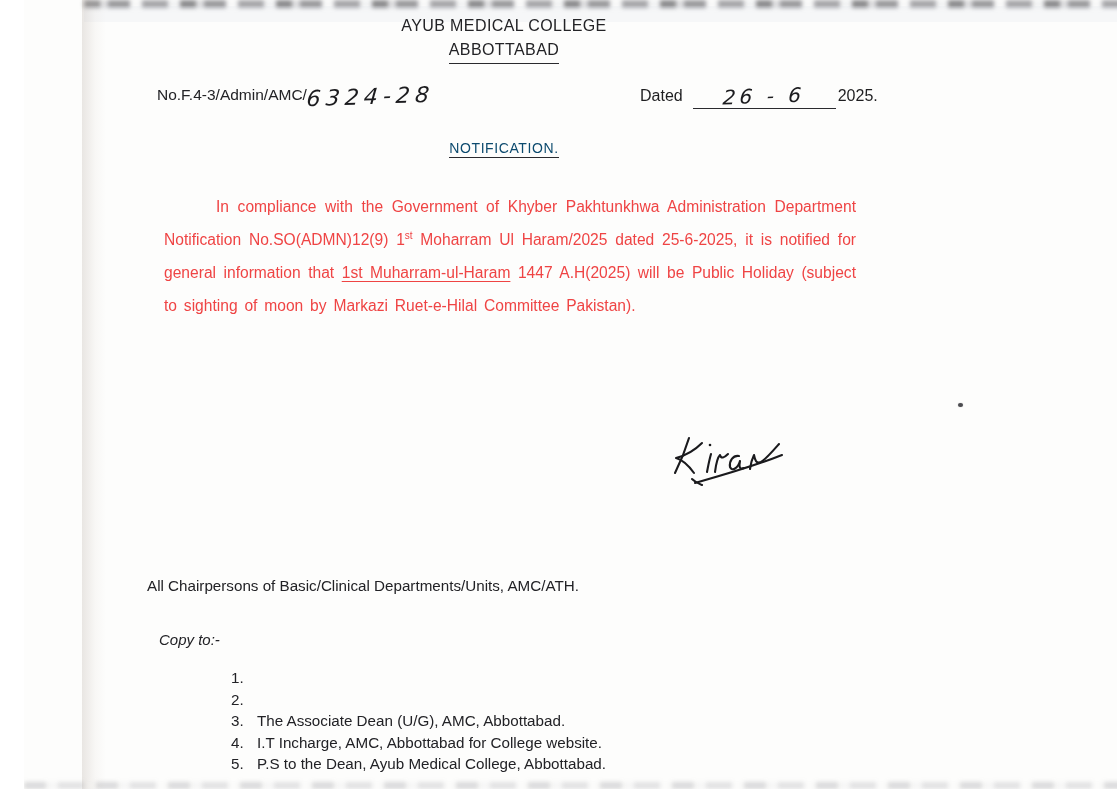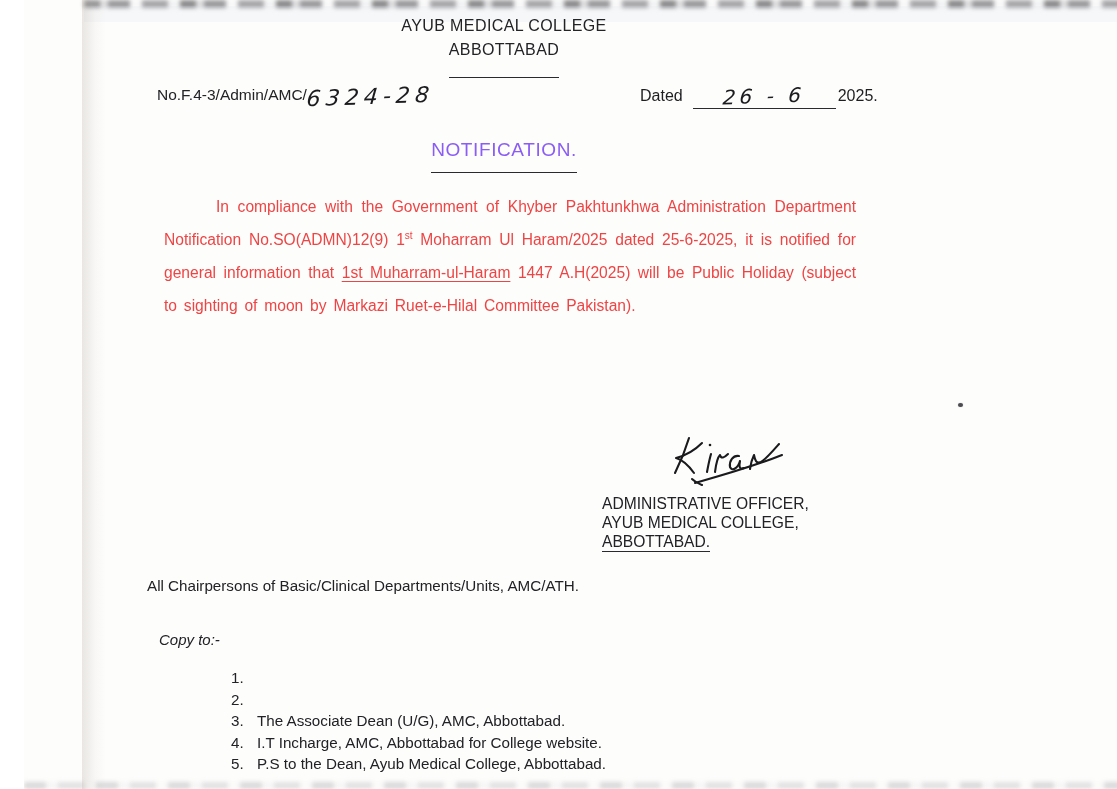--- a/index.html
+++ b/index.html
@@ -45,21 +45,21 @@
     box-shadow: 0 0 1px rgba(80,80,85,0.6);
   }
   
   .letterhead {
     position: absolute; top: 14px; left: 130px; width: 700px;
     text-align: center; line-height: 24px;
     font-size: 16px; letter-spacing: 0.4px; color: #232326;
   }
   .letterhead .line1 { display: inline-block; }
   .letterhead .line2 {
-    display: inline-block; border-bottom: 1.6px solid #2a2a2e; padding-bottom: 15px;
+    display: inline-block; border-bottom: 1.6px solid #2a2a2e; padding-bottom: 1px;
   }
   
   .ref-row { position: absolute; top: 78px; left: 0; width: 1117px; height: 40px; }
   .ref-no {
     position: absolute; left: 133px; top: 6px; font-size: 15.5px; color: #232326;
     white-space: nowrap;
   }
   .handwriting {
     font-family: "DejaVu Sans", sans-serif;
     font-style: italic;
@@ -72,22 +72,22 @@
   .date-line {
     display: inline-block; min-width: 135px; text-align: center;
     border-bottom: 1.4px solid #2a2a2e; margin: 0 2px 0 10px; padding: 0 4px 0 4px;
   }
   .date-hand { font-size: 20px; letter-spacing: 4px; vertical-align: -2px; }
   
   .doc-title {
     position: absolute; top: 139px; left: 130px; width: 700px; text-align: center;
   }
   .doc-title span {
-    font-size: 19px; letter-spacing: 0.6px; color: #8b5cf6;
-    border-bottom: 1.5px solid #2a2a2e; padding-bottom: 12px;
+    font-size: 14px; letter-spacing: 0.6px; color: #0c4a6e;
+    border-bottom: 1.5px solid #2a2a2e; padding-bottom: 1px;
   }
   
   .body-par {
     position: absolute; top: 190px; left: 140px; width: 692px;
     font-size: 15.6px; line-height: 33px; text-align: justify; color: #ef4444;
     word-spacing: 2.5px;
   }
   .body-par .indent { display: inline-block; width: 52px; }
   .body-par sup { font-size: 10px; line-height: 0; }
   .body-par .u { text-decoration: underline; text-underline-offset: 3px; }
@@ -162,25 +162,20 @@
       <circle cx="48" cy="17" r="1.3" fill="#1a1a1d" stroke="none"></circle>
       <path d="M49,26 C47,33 46,39 45,44"></path>
       <path d="M53,44 C54,36 56,29 58,27 C59,31 62,30 66,26"></path>
       <path d="M77,28 C71,27 67,33 68,39 C70,44 76,40 78,33 C77,38 77,42 82,40"></path>
       <path d="M88,41 C89,34 91,29 92,27 C93,32 94,36 99,34 C104,31 110,24 117,16"></path>
       <path d="M33,55 C58,48 90,39 120,27"></path>
       <path d="M40,57 C36,55 33,54 30,51"></path>
     </g>
   </svg>
 
-  <div class="sig-block">
-    <span>ADMINISTRATIVE OFFICER,</span><br>
-    <span>AYUB MEDICAL COLLEGE,</span><br>
-    <span class="sig-line3">ABBOTTABAD.</span>
-  </div>
 
   <div class="distribution">
     <div>All Chairpersons of Basic/Clinical Departments/Units, AMC/ATH.</div>
   </div>
 
   <div class="copy-to-label">Copy to:-</div>
 
   <div class="copy-list">
     <div class="copy-item">
       <span class="num">1.</span>

